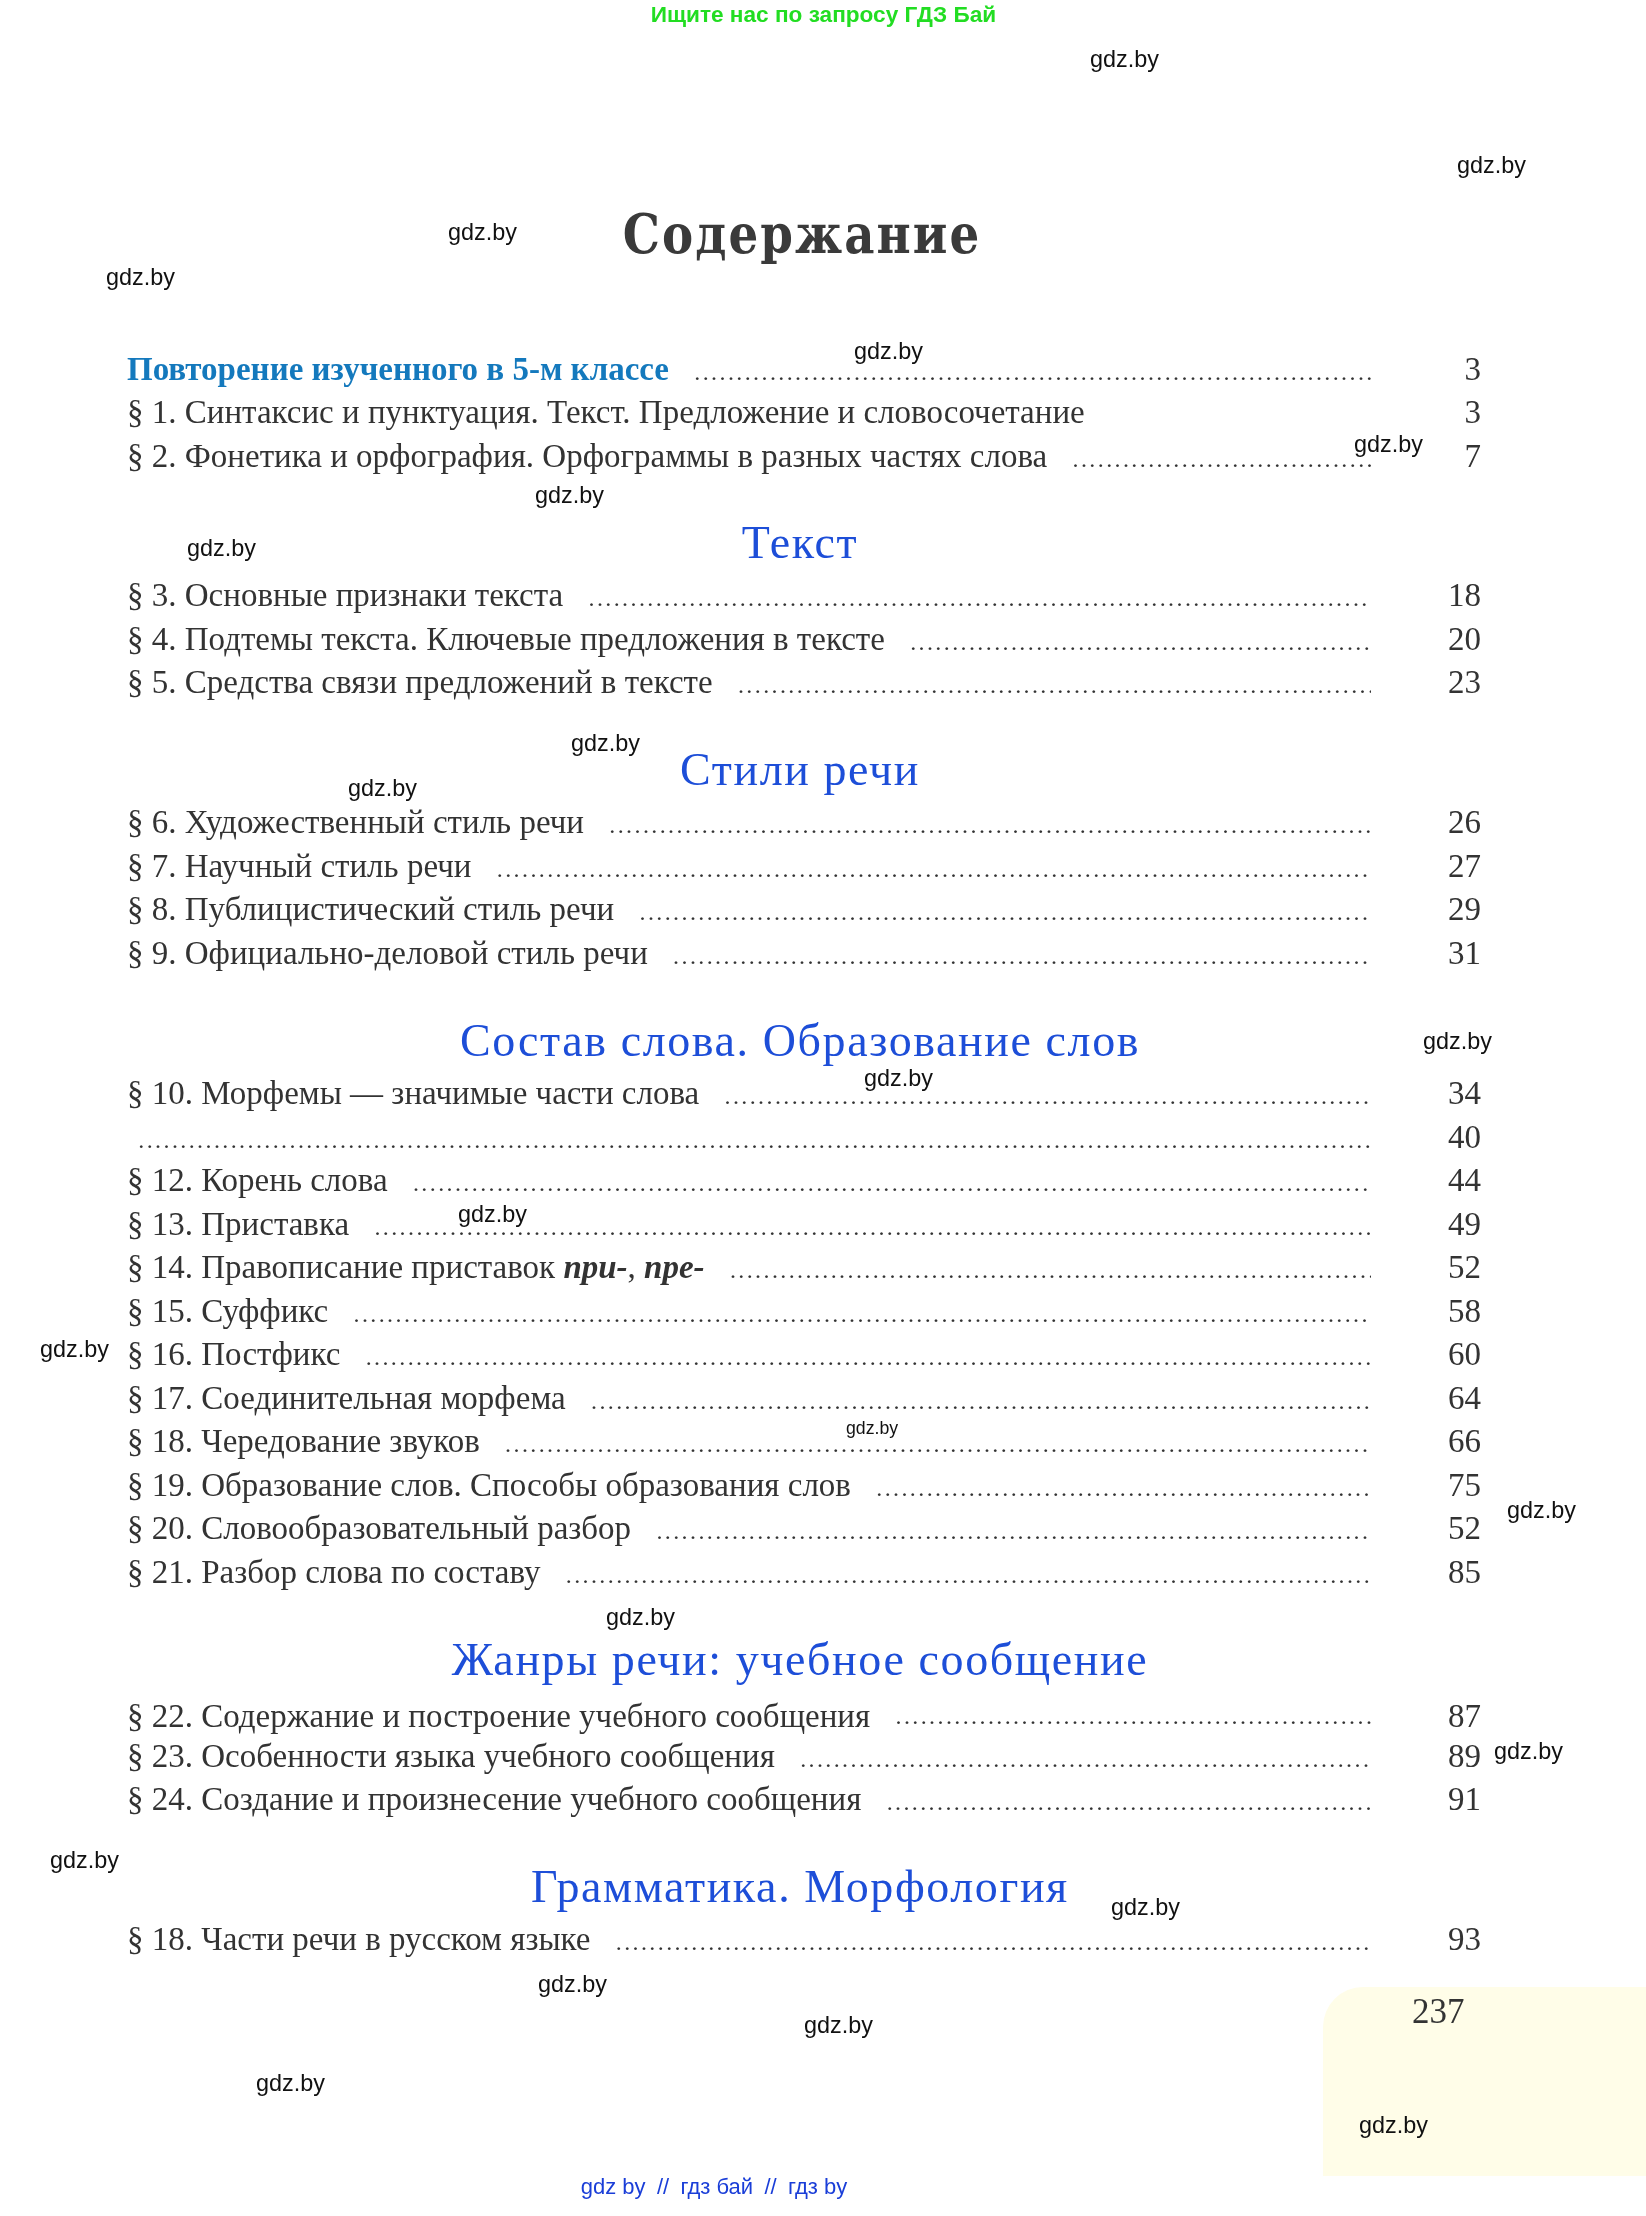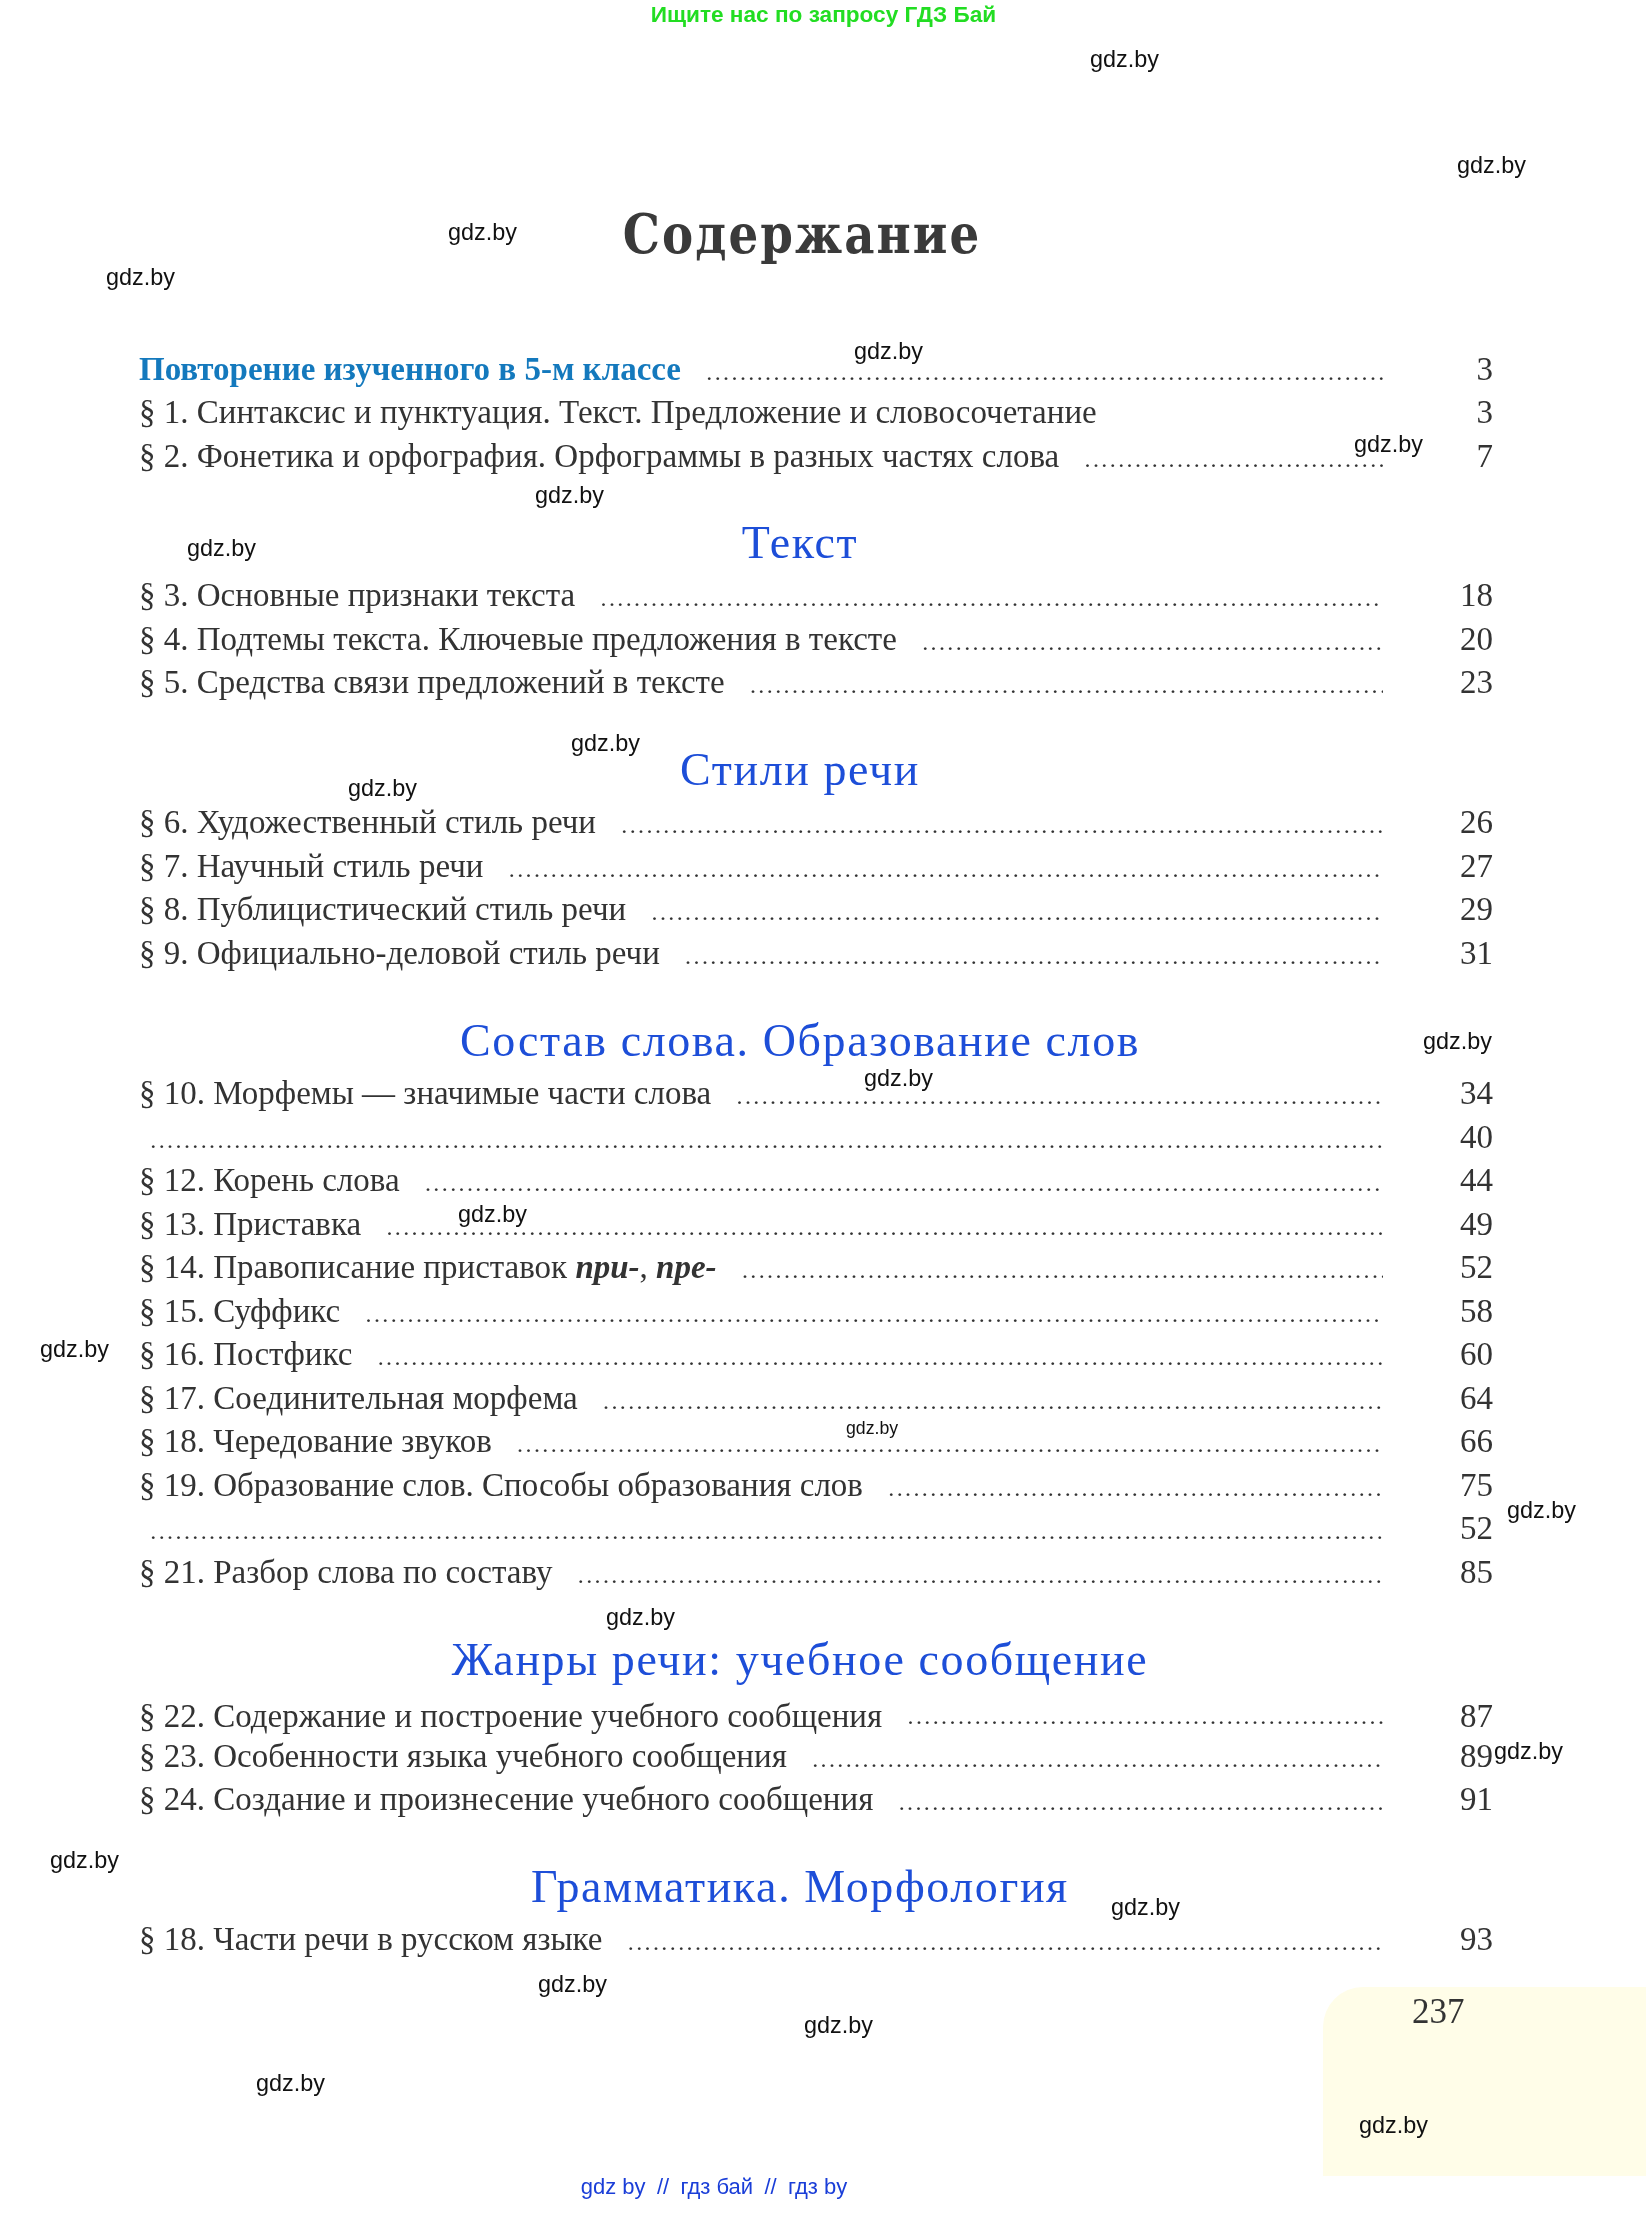--- a/index.html
+++ b/index.html
@@ -7,21 +7,21 @@
          font-family:"DejaVu Serif", serif; color:#333333; }
   .banner { position:absolute; top:1.6px; left:0; width:1647px; text-align:center;
             font-family:"Liberation Sans", sans-serif; font-size:22.6px; color:#22dd22;font-weight:bold; }
   .wm { position:absolute; font-family:"Liberation Sans", sans-serif; font-size:23.4px;
         color:#111111; white-space:nowrap; }
   .wm.small { font-size:17.7px; }
   .title { position:absolute; top:201px; left:0; width:1604px; text-align:center;
            font-family:"DejaVu Serif", serif; font-size:55px; color:#3a3a3a;
            letter-spacing:2.4px; font-weight:bold; transform:scaleX(0.85); }
   .toc { position:absolute; left:123px; width:1354px; top:0; }
-  .row { position:absolute; left:16px; width:1354px; height:44px; display:flex;
+  .row { position:absolute; left:4px; width:1354px; height:44px; display:flex;
          align-items:baseline; font-size:33px; white-space:nowrap;
          font-family:"Liberation Serif", serif; color:#333333;gap:14px; }
   .row .label { flex:0 0 auto; }
   .row .label i { font-weight:bold; }
   .row .dots { flex:1 1 auto; overflow:hidden; margin:0 8px 0 11.3px; letter-spacing:2.4px;
                color:#333; font-size:24px; }
   .row .dots::after { content:"..................................................................................................................................................................................................................................................."; }
   .row .page { flex:0 0 56px; text-align:right; margin-left:32px; }
   .row.intro .label { color:#1479bd; font-weight:bold; }
   .section { position:absolute; left:0; width:1354px; text-align:center;
@@ -167,20 +167,21 @@
     <span class="label">§ 18. Чередование звуков</span>
     <span class="dots"></span>
     <span class="page">66</span>
   </div>
   <div class="row" style="top:1467px;">
     <span class="label">§ 19. Образование слов. Способы образования слов</span>
     <span class="dots"></span>
     <span class="page">75</span>
   </div>
   <div class="row" style="top:1510px;">
+    <span class="label">§ 20. Словообразовательный разбор</span>
     <span class="dots"></span>
     <span class="page">52</span>
   </div>
   <div class="row" style="top:1554px;">
     <span class="label">§ 21. Разбор слова по составу</span>
     <span class="dots"></span>
     <span class="page">85</span>
   </div>
 
   <div class="section" style="top:1633px;">Жанры речи: учебное сообщение</div>

